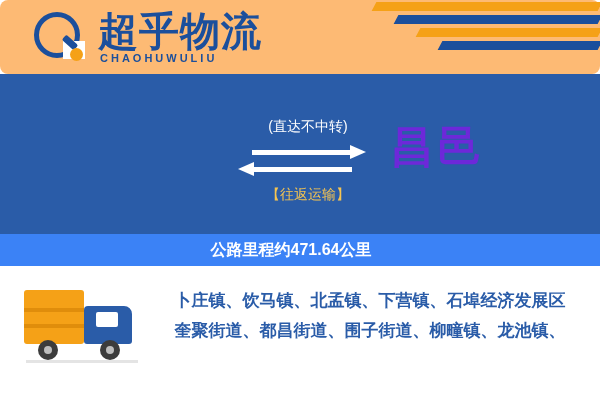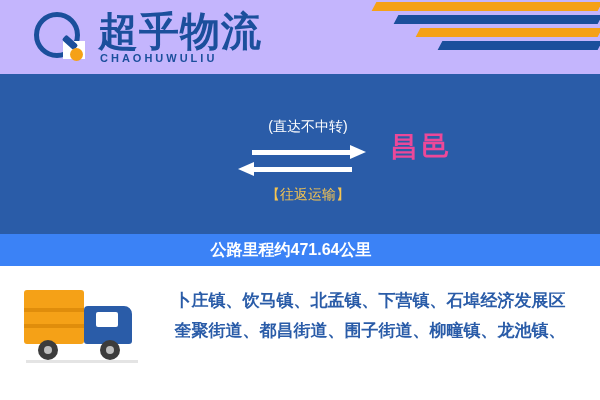--- a/index.html
+++ b/index.html
@@ -20,21 +20,22 @@
     background: #ffffff;
     overflow: hidden;
   }
 
   
   .header {
     position: absolute;
     left: 0; top: 0;
     width: 600px;
     height: 74px;
-    background: #c4b5fd;
+    background: #fdba74;
+    border-radius: 8px;
   }
   .logo-mark {
     position: absolute;
     left: 34px;
     top: 12px;
     width: 54px;
     height: 54px;
   }
   .logo-mark .ring {
     position: absolute;
@@ -127,23 +128,23 @@
     font-weight: bold;
     color: #ffffff;
     letter-spacing: 4px;
     line-height: 50px;
     white-space: nowrap;
   }
   .city-right {
     position: absolute;
     left: 390px;
     top: 122px;
-    font-size: 28px;
-    font-weight: bold;
-    color: #ec4899;
+    font-size: 44px;
+    font-weight: bold;
+    color: #6d28d9;
     letter-spacing: 4px;
     line-height: 50px;
     white-space: nowrap;
   }
   .note-top {
     position: absolute;
     left: 248px;
     top: 118px;
     width: 120px;
     text-align: center;

